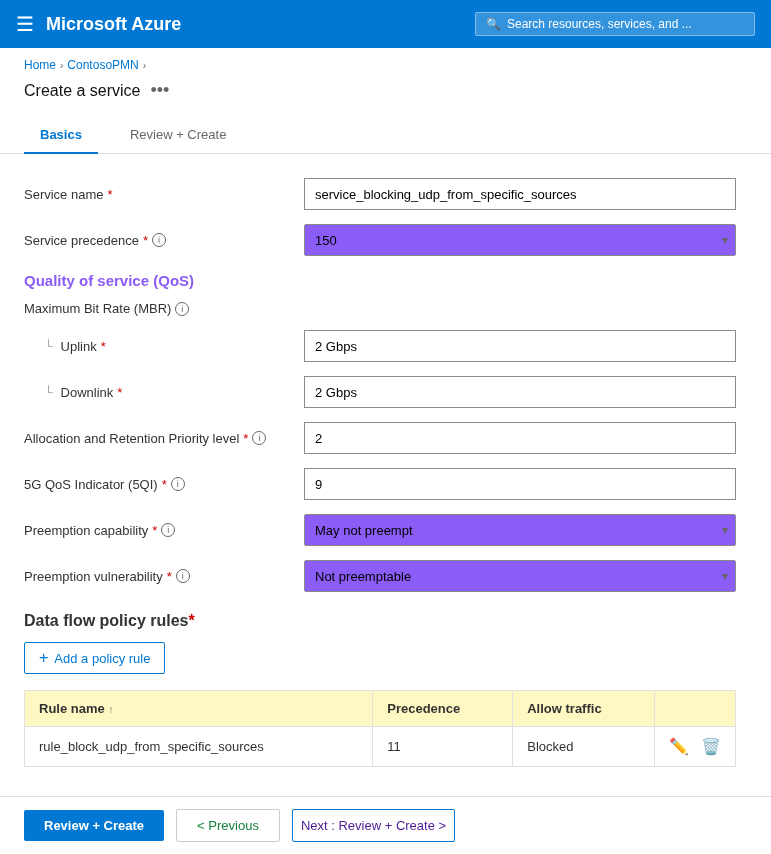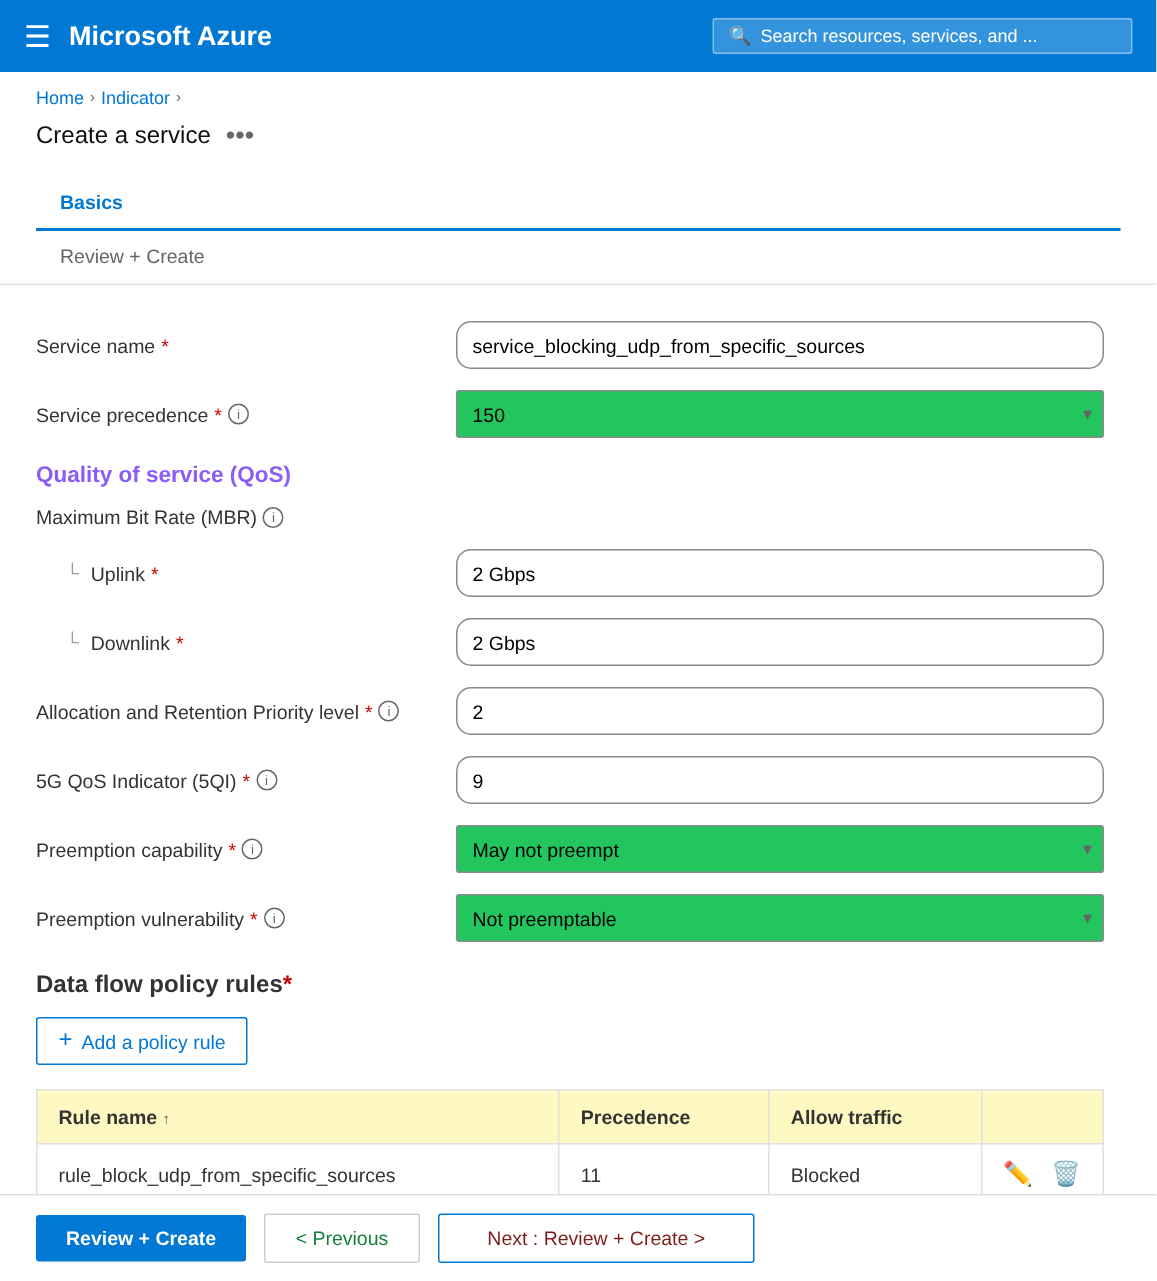--- a/index.html
+++ b/index.html
@@ -51,22 +51,21 @@
       gap: 10px;
     }
     .page-header h1 { font-size: 16px; font-weight: 300; color: #111; }
     .page-header-menu { color: #666; cursor: pointer; font-size: 18px; }
 
     
     .tabs {
       display: flex;
       border-bottom: 1px solid #e0e0e0;
       padding: 0 24px;
-      gap: 0;
-      flex-direction: column;
+      gap: 16px;
     }
     .tab {
       padding: 10px 16px;
       cursor: pointer;
       font-size: 13px;
       color: #666;
       border-bottom: 2px solid transparent;
       margin-bottom: -1px;
     }
     .tab.active {
@@ -107,41 +106,41 @@
       border: 1px solid #666;
       border-radius: 50%;
       font-size: 9px;
       color: #666;
       cursor: pointer;
       flex: 0 0 14px;
     }
     .form-control {
       flex: 1;
       border: 1px solid #8a8a8a;
-      border-radius: 10px;
+      border-radius: 0;
       padding: 5px 10px;
       font-size: 13px;
       outline: none;
       height: 32px;
     }
 
     .select-wrapper {
       flex: 1;
       position: relative;
     }
     .select-control {
       width: 100%;
       border: 1px solid #8a8a8a;
       border-radius: 2px;
       padding: 5px 30px 5px 10px;
       font-size: 13px;
       outline: none;
       height: 32px;
       appearance: none;
-      background: #22c55e;
+      background: #8b5cf6;
       cursor: pointer;
     }
     .select-arrow {
       position: absolute;
       right: 8px;
       top: 50%;
       transform: translateY(-50%);
       color: #666;
       pointer-events: none;
       font-size: 12px;
@@ -253,23 +252,23 @@
       color: #333;
       border: 1px solid #8a8a8a;
       padding: 8px 20px;
       border-radius: 2px;
       cursor: pointer;
       font-size: 13px;
     }
     .btn-secondary:disabled { color: #15803d; border-color: #ccc; cursor: default; }
     .btn-outline {
       background: #fff;
-      color: #7f1d1d;
+      color: #4c1d95;
       border: 1px solid #0078d4;
-      padding: 8px 32px;
+      padding: 8px 8px;
       border-radius: 2px;
       cursor: pointer;
       font-size: 13px;
     }
 
     .content-area {
       padding-bottom: 70px;
     }
   </style>
 </head>
@@ -280,21 +279,21 @@
   <span class="top-bar-title">Microsoft Azure</span>
   <div class="top-bar-search">
     <span>🔍</span>
     <span>Search resources, services, and ...</span>
   </div>
 </div>
 
 <div class="breadcrumb">
   <a href="#">Home</a>
   <span class="breadcrumb-sep">›</span>
-  <a href="#">Indicator</a>
+  <a href="#">ContosoPMN</a>
   <span class="breadcrumb-sep">›</span>
 </div>
 
 <div class="page-header">
   <h1>Create a service</h1>
   <span class="page-header-menu">•••</span>
 </div>
 
 <div class="tabs">
   <div class="tab active">Basics</div>

